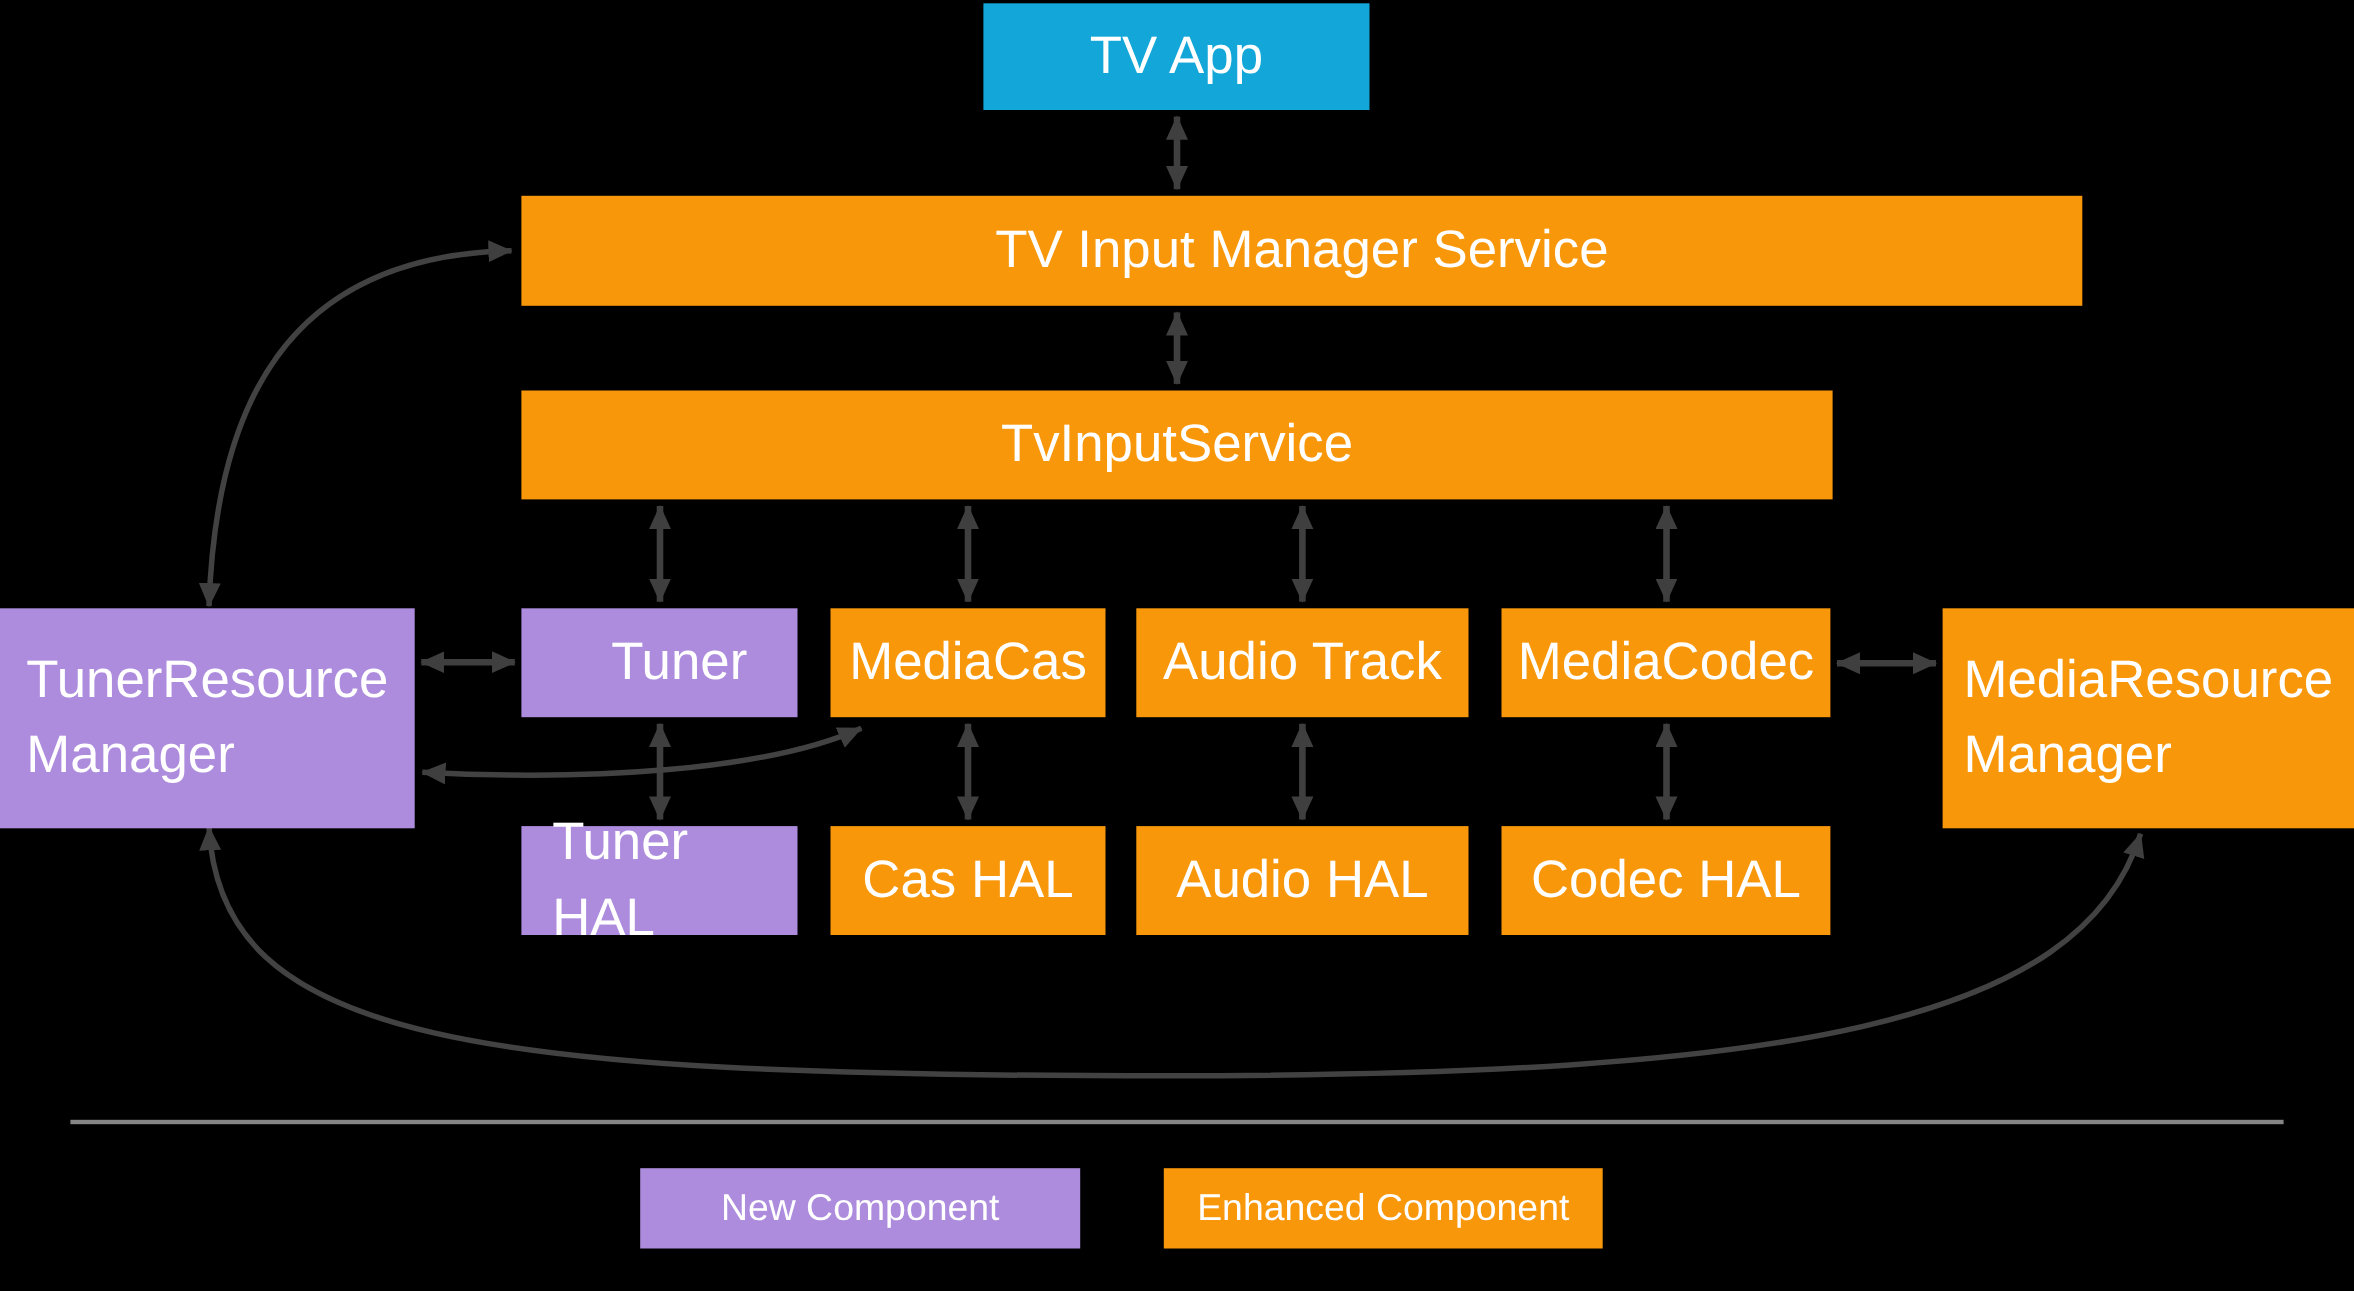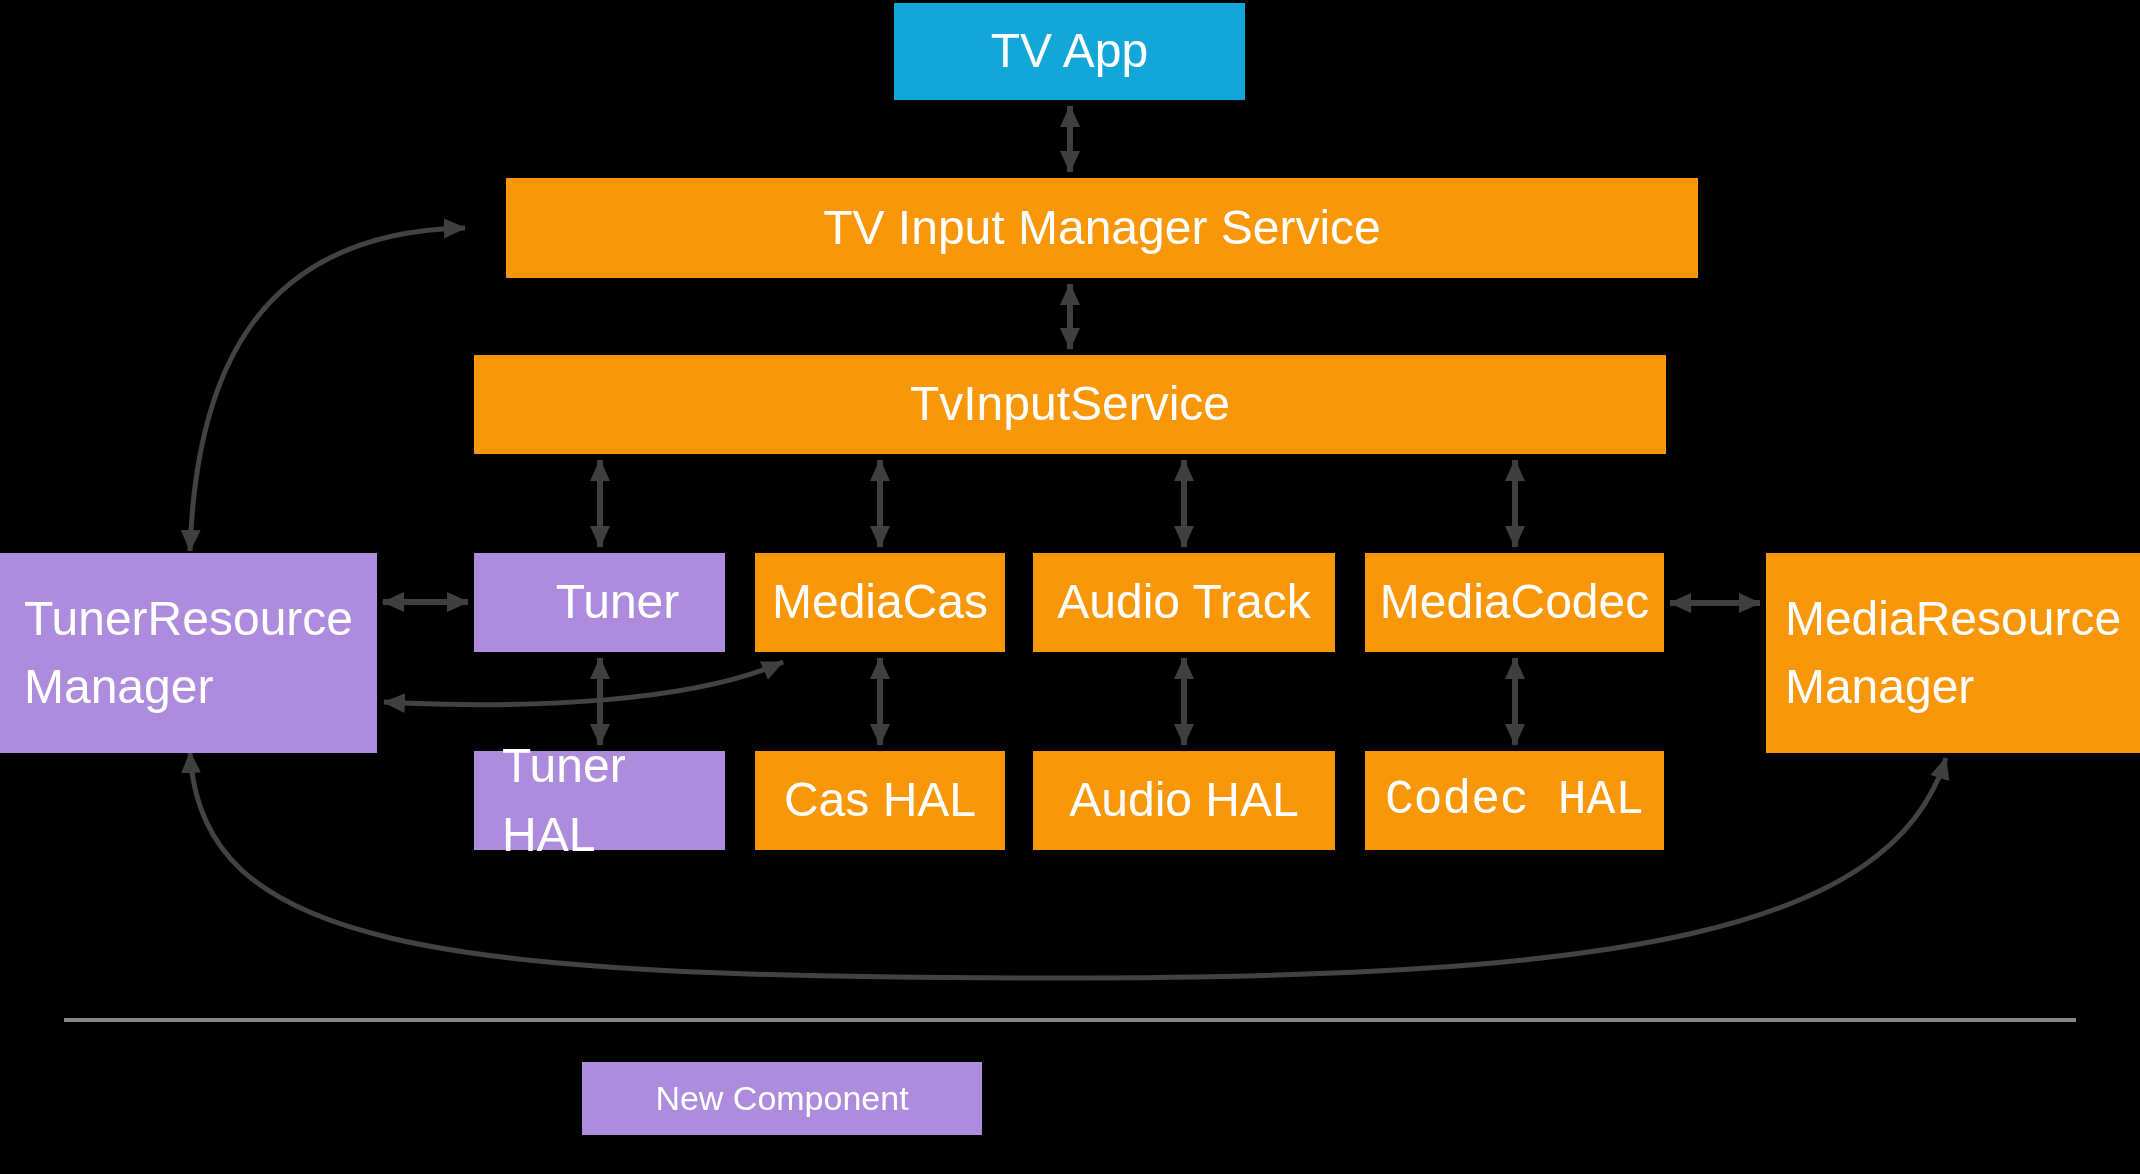--- a/index.html
+++ b/index.html
@@ -64,21 +64,21 @@
     </g>
     <g stroke="#424242" stroke-width="5" fill="none">
       <path d="M190,551 C196,372 258,232 465,228" marker-start="url(#ah)" marker-end="url(#ah)"></path>
       <path d="M384,702 C535,710 696,701 783,662" marker-start="url(#ah)" marker-end="url(#ah)"></path>
       <path d="M190,752 C200,948 430,978 1060,978 C1620,978 1892,932 1946,758" marker-start="url(#ah)" marker-end="url(#ah)"></path>
     </g>
   </svg>
 
   <div class="node app" style="left:894px;top:3px;width:351px;height:97px;">TV App</div>
 
-  <div class="node enhanced" style="left:474px;top:178px;width:1192px;height:100px;margin-left:32px;">TV Input Manager Service</div>
+  <div class="node enhanced" style="left:474px;top:178px;width:1419px;height:100px;">TV Input Manager Service</div>
 
   <div class="node enhanced" style="left:474px;top:355px;width:1192px;height:99px;">TvInputService</div>
 
   <div class="node new" style="left:0px;top:553px;width:377px;height:200px;">TunerResource
 Manager</div>
 
   <div class="node new" style="left:474px;top:553px;width:251px;height:99px;padding-left:36px;">Tuner</div>
 
   <div class="node enhanced" style="left:755px;top:553px;width:250px;height:99px;">MediaCas</div>
 
@@ -88,20 +88,21 @@
 
   <div class="node enhanced" style="left:1766px;top:553px;width:374px;height:200px;">MediaResource
 Manager</div>
 
   <div class="node new" style="left:474px;top:751px;width:251px;height:99px;padding-left:28px;">Tuner HAL</div>
 
   <div class="node enhanced" style="left:755px;top:751px;width:250px;height:99px;">Cas HAL</div>
 
   <div class="node enhanced" style="left:1033px;top:751px;width:302px;height:99px;">Audio HAL</div>
 
-  <div class="node enhanced" style="left:1365px;top:751px;width:299px;height:99px;font-family:Liberation Mono, monospace;">Codec HAL</div>
+  <div class="node enhanced" style="left:1365px;top:751px;width:299px;height:99px;">Codec HAL</div>
 
   <div id="divider"></div>
 
   <div class="legend-box new" style="left:582px;top:1062px;width:400px;height:73px;">New Component</div>
 
+  <div class="legend-box enhanced" style="left:1058px;top:1062px;width:399px;height:73px;">Enhanced Component</div>
 
 </div>
 
 </body></html>

